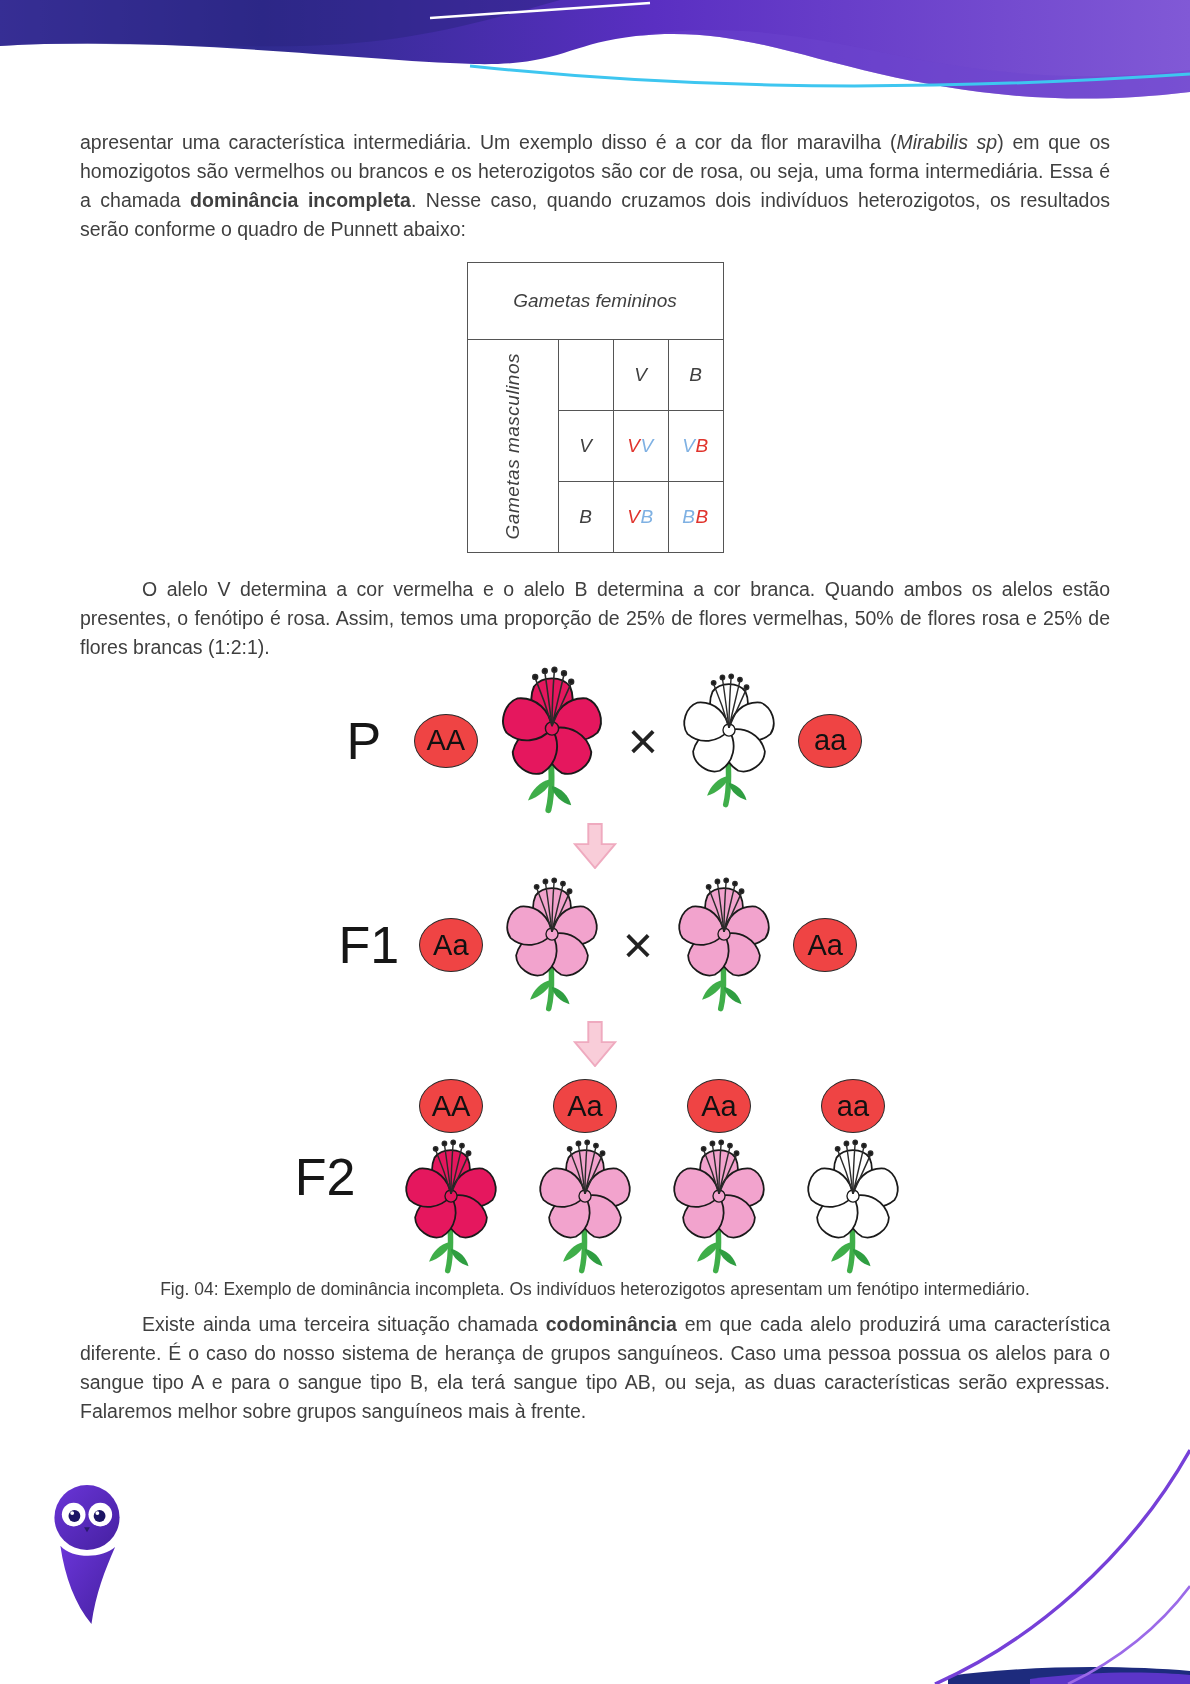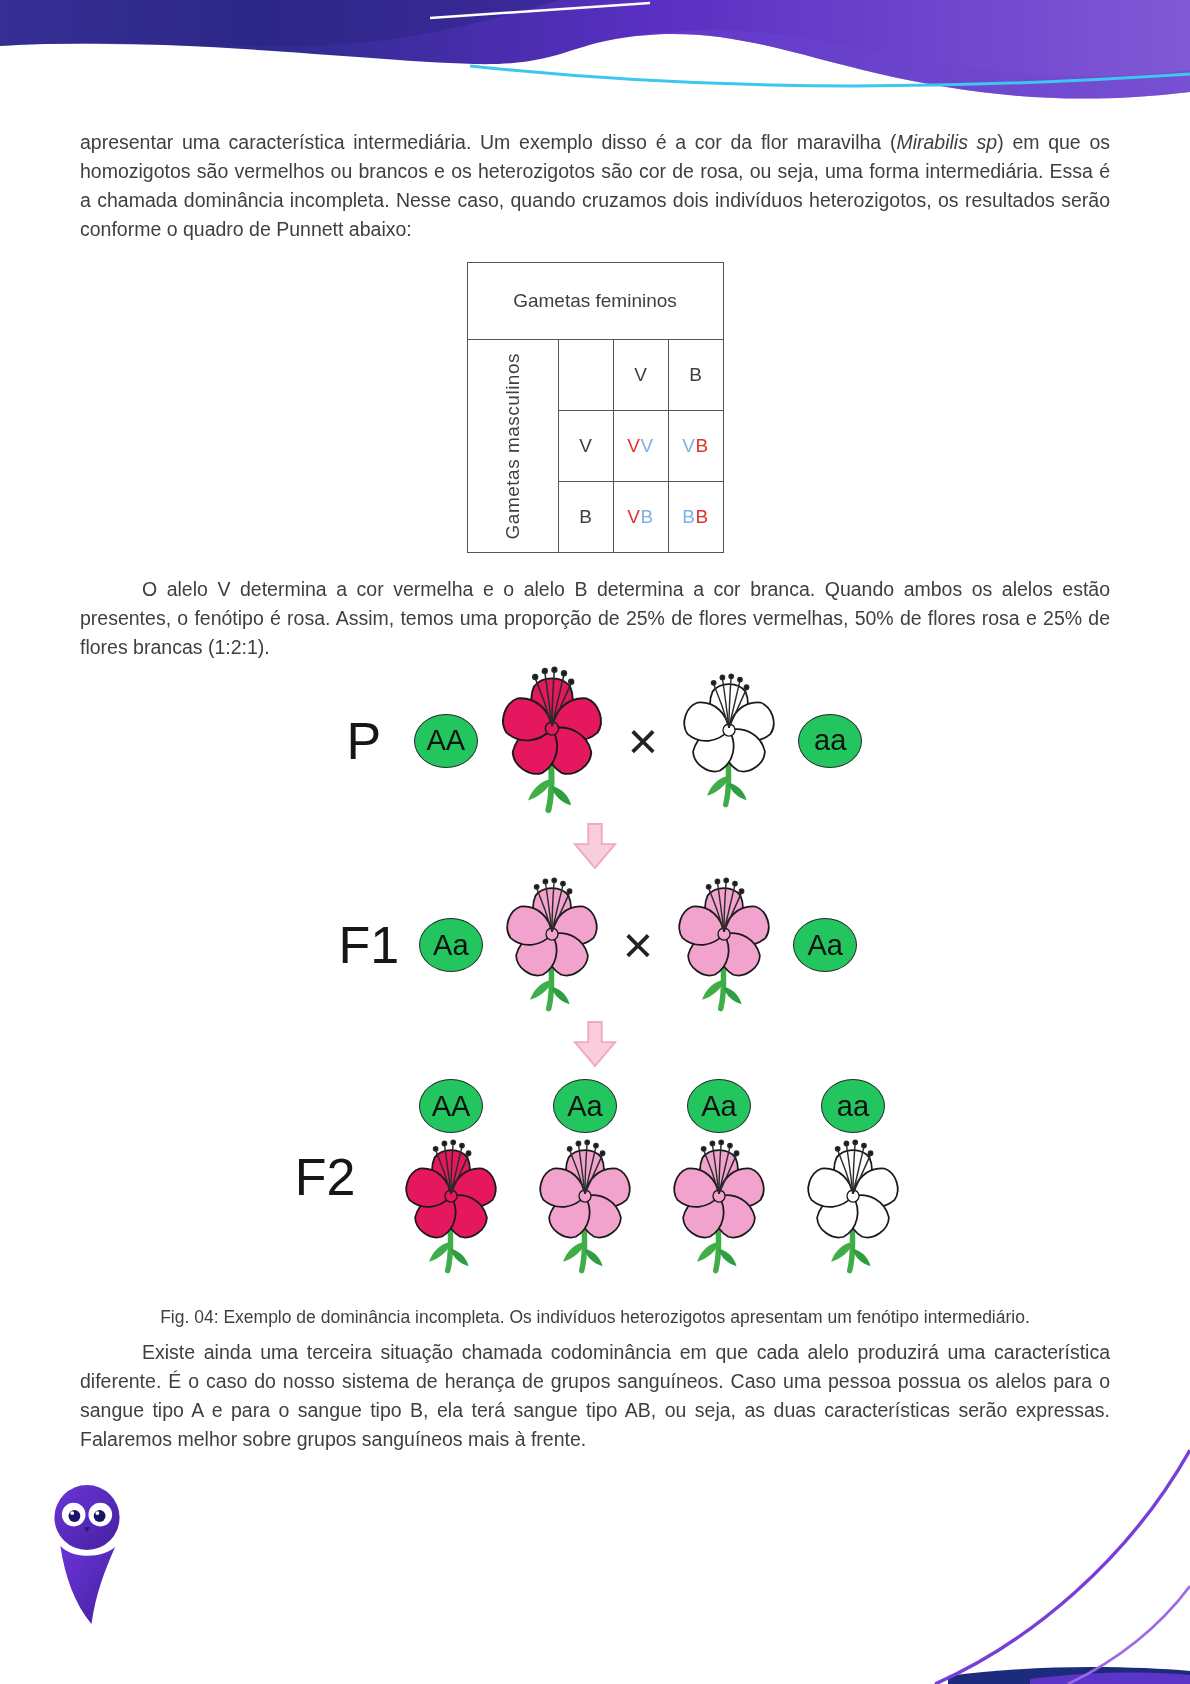--- a/index.html
+++ b/index.html
@@ -20,40 +20,41 @@
   
   .content { position:absolute; top:128px; left:80px; width:1030px; }
 
   .para {
     font-size:19.5px;
     line-height:29px;
     text-align:justify;
     color:var(--text);
   }
   .indent { text-indent:62px; }
-  .para strong { font-weight:normal; }
+  .para strong { font-weight:bold; }
   .italic { font-style:italic; }
 
   
   .punnett-wrap { display:flex; justify-content:center; margin:18px 0 22px 0; }
   .punnett {
     display:grid;
     grid-template-columns:90px 54px 54px 54px;
     grid-template-rows:76px 70px 70px 70px;
     gap:1px;
     background:#555;
     border:1px solid #555;
   }
   .punnett > div {
     background:#fff;
     display:flex;
     align-items:center;
     justify-content:center;
     font-size:19px;
     color:var(--text);
+    font-style:italic;
   }
   .p-header { grid-column:1 / 5; }
   .p-rowtitle { grid-row:2 / 5; }
   .p-rowtitle span { writing-mode:vertical-rl; transform:rotate(180deg); letter-spacing:0.5px; }
   .allele-col { color:var(--allele-red); font-size:20px; }
   .allele-row { color:var(--allele-blue); font-size:20px; }
   .p-cellpair { font-size:20px; letter-spacing:0.5px; }
 
   
   .figure { margin-top:4px; display:flex; flex-direction:column; align-items:center; }
@@ -63,32 +64,32 @@
     font-weight:300;
     color:#161616;
     min-width:72px;
     text-align:center;
   }
   .genotype {
     width:64px; height:54px;
     border:1.6px solid #2a2a2a;
     border-radius:50%;
     display:flex; align-items:center; justify-content:center;
-    font-size:29px; color:#111; background:#22c55e;
+    font-size:29px; color:#111; background:#ef4444;
     flex:0 0 auto;
   }
   .cross { font-size:52px; font-weight:200; color:#222; margin:0 2px; line-height:1; }
   .flower { width:110px; height:136px; flex:0 0 auto; }
   .flower-lg { width:120px; height:149px; }
   .arrow { margin:8px 0; display:block; }
   .f2-block { display:flex; align-items:flex-start; gap:24px; margin-top:4px; }
   .f2-label { margin-top:68px; margin-right:4px; min-width:86px; }
   .f2-col { display:flex; flex-direction:column; align-items:center; gap:6px; }
   .caption {
-    margin-top:32px;
+    margin-top:4px;
     font-size:17.5px;
     color:var(--text);
     text-align:center;
     width:1030px;
   }
   .para.after-figure { margin-top:10px; }
 </style>
 </head>
 <body>
 

